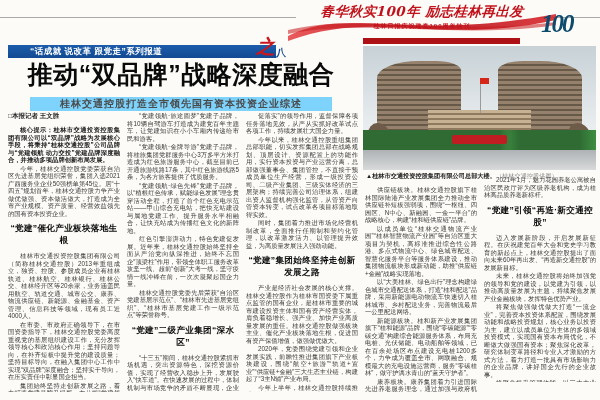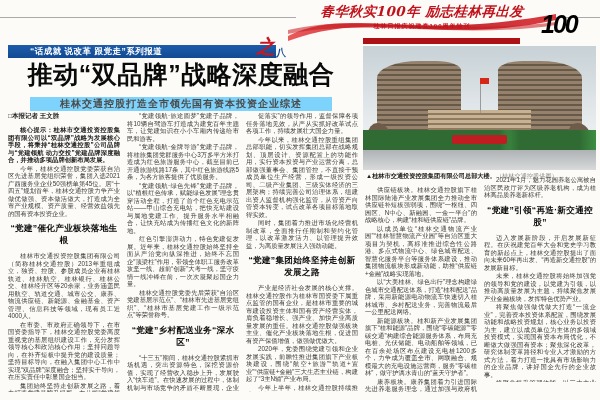--- a/index.html
+++ b/index.html
@@ -8,22 +8,22 @@
   
   .rule{position:absolute;height:1px;background:#a9a9a9;top:17px;}
   .rule-l{left:0;width:296px;}
   .rule-r{left:540px;width:60px;}
   .ribbon{position:absolute;left:286px;top:0;width:272px;height:42px;}
   .slogan-main{position:absolute;left:296px;top:3px;width:252px;text-align:center;
     font-family:"DejaVu Serif",serif;font-weight:bold;font-style:italic;
     font-size:13.5px;color:#c1121c;letter-spacing:.5px;white-space:nowrap;transform:skewX(-4deg);}
   .slogan-sub{position:absolute;left:296px;top:22px;width:252px;text-align:center;
     font-size:6px;font-weight:bold;color:#c1121c;letter-spacing:1px;}
-  .logo100{position:absolute;left:541px;top:10px;font-family:Liberation Sans, sans-serif;
-    font-style:italic;font-weight:900;font-size:25px;color:#000000;letter-spacing:-2px;}
+  .logo100{position:absolute;left:541px;top:10px;font-family:Liberation Serif, serif;
+    font-style:italic;font-weight:900;font-size:25px;color:#0c4a6e;letter-spacing:-2px;}
   
   .series{position:absolute;left:8px;top:45px;width:246px;height:13px;
     background:linear-gradient(#1d5cab,#124a92);color:#fff;font-weight:bold;
     font-size:8.5px;line-height:13px;padding-left:22px;letter-spacing:.5px;}
   .series .zhi{position:absolute;left:248px;top:-5px;font-family:"DejaVu Serif",serif;
     font-style:italic;font-weight:900;font-size:19px;color:#c8171e;}
   .series .num{position:absolute;left:268px;top:1px;font-size:10px;color:#124a92;font-weight:900;}
   
   .headline{position:absolute;left:0;top:58px;width:362px;text-align:center;
     font-size:25px;font-weight:900;color:#0a0a0a;letter-spacing:.5px;}
@@ -124,21 +124,21 @@
   <p class="p">集团始终坚持走创新发展之路，着力打造党建品牌升级版。在公司“党建领航 动力交投”主题基础上，突出各产业板块的“特色”和“精品”，突出培育典型，打造了一批亮眼的党建子品牌，把集团党建品牌与党建子品牌连点成线，形成辐射效应，让创新党建成为了各板块业务提升发展的“稳定器”。</p>
 
 </div>
 
 <div class="col c2">
   <p class="p">“党建领航·旅途圆梦”党建子品牌，将10辆自驾游车打造成为建党百年主题车，让党建知识在小小车厢内传递给市民和游客。</p>
   <p class="p">“党建领航·金牌导游”党建子品牌，将桂旅集团党群服务中心3万多平方米打造成为红色旅游服务中心，截至目前已开通旅游线路17条，其中红色旅游线路5条，为各方旅客提供了优质服务。</p>
   <p class="p">“党建领航·绿色先锋”党建子品牌，以“植根红色传承，赋能绿色发展”理念贯穿活动全程，打造了首个红色充电示范站——甲山综合充电站，把快充站建设与属地党建工作、提升服务水平相融合，让快充站成为传播红色文化的新阵地。</p>
   <p class="p">红色引擎澎湃动力，特色党建促发展。近年来，桂林交通控股始终坚持全面从严治党向纵深推进，始终不忘国企“顶梁柱”作用，带领全体职工服务改革攻坚一线、超前“创新”大考一线，坚守疫情一线冲锋在前，一次次凝聚起国企力量。</p>
   <p class="p">桂林交通控股党委先后荣获“自治区党建基层示范点”、“桂林市先进基层党组织”、“桂林市基层党建工作一级示范点”等荣誉称号。</p>
-  <div class="h">“党建”乡村配送业务“深水区”</div>
+  <div class="h">“党建”二级产业集团“深水区”</div>
   <p class="p">“十三五”期间，桂林交通控股紧抓市场机遇，突出资源特色，深挖资源价值，实现了经营收入稳步上升，发展驶入“快车道”。在快速发展的过程中，体制机制与市场竞争的矛盾不断显现，企业面临发展难题，改革转型势在必行。</p>
 
 </div>
 
 <div class="col c3">
   <p class="p">促落实”的领导作用，监督保障各项任务落地见效，从严从实抓好改革试点各项工作，持续发展壮大国企力量。</p>
   <p class="p">今年以来，桂林交通控股重组集团总部职能，切实发挥集团总部在战略规划、顶层设计、资源配置上的功能作用，实行资本投资与产业运营分离，总部做强董事会、集团管控，不直接干预成员单位生产经营，形成一级投资公司、二级产业集团、三级实体经济的三层架构；持续完善公司治理体系，组建出资人监督机构强化监管，从管资产向管资本转变，试点改革各项目标落地取得实效。</p>
   <p class="p">同时，集团着力推进市场化经营机制改革，全面推行任期制和契约化管理，以改革激发活力、以管理提升效益，为高质量发展注入强劲动能。</p>
   <div class="h">“党建”集团始终坚持走创新发展之路</div>
   <p class="p">产业是经济社会发展的核心支撑。桂林交通控股作为桂林市国资委下属重点监管的国有企业，是桂林市重要的城市建设投资主体和国有资产经营实体，肩负着稳增长、强产业、加快产业高质量发展的重任。桂林交通控股做强板块主业、催化产业板块落地生根，促进国有资产保值增值，做强做优做大。</p>

